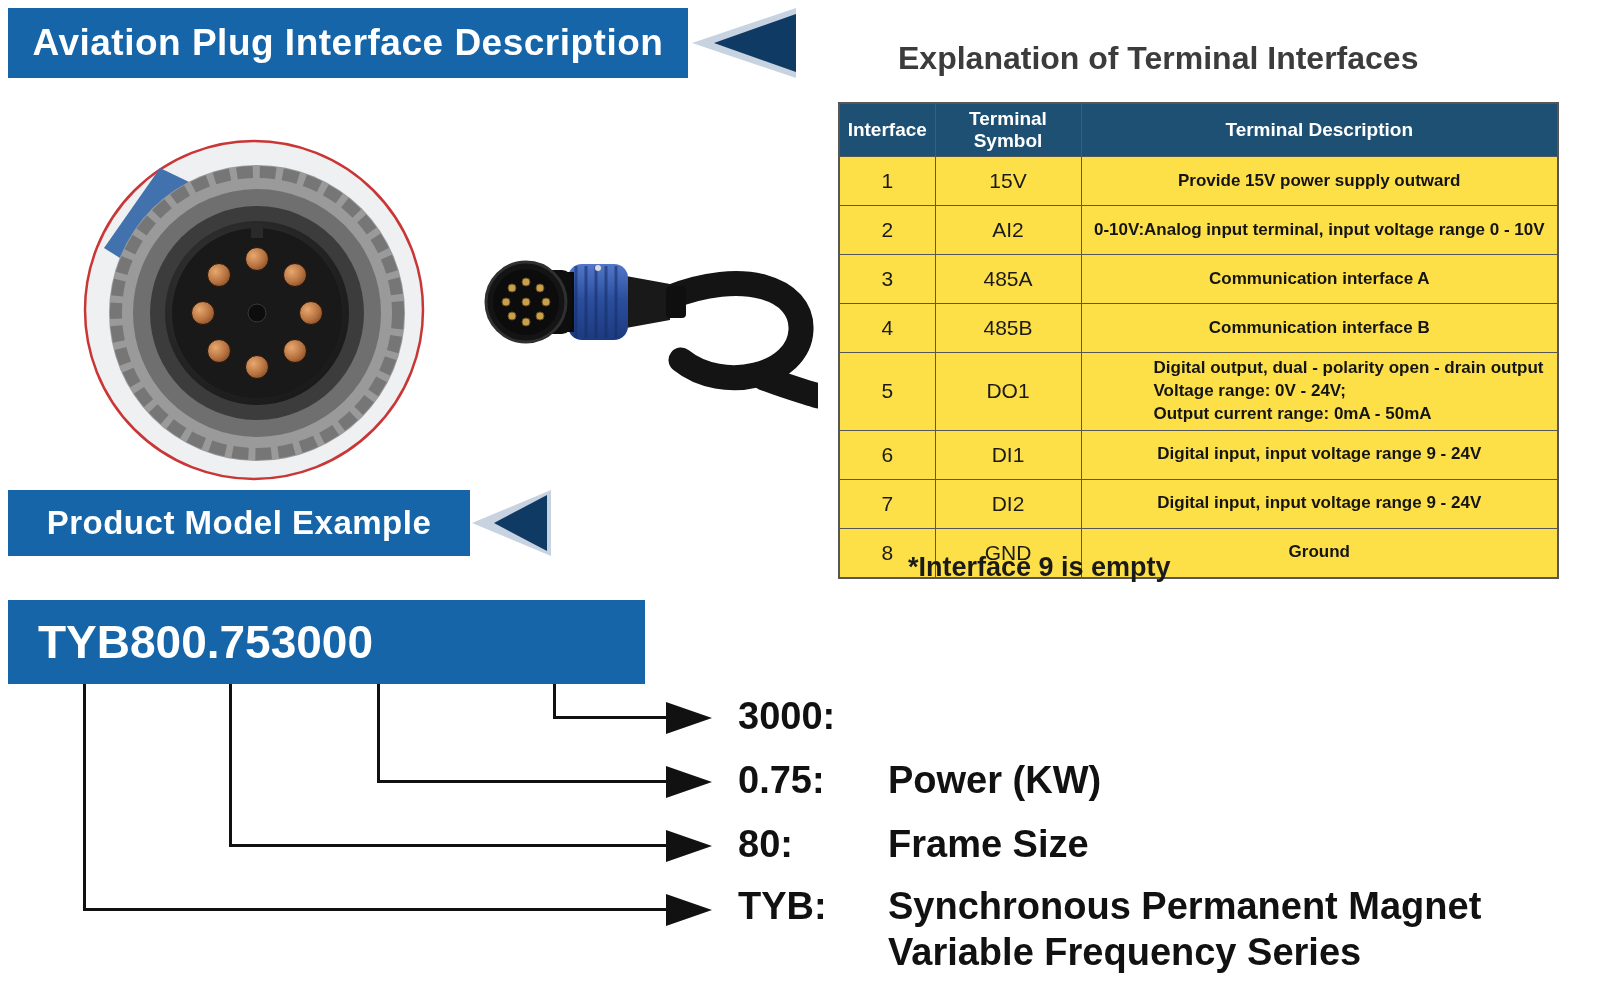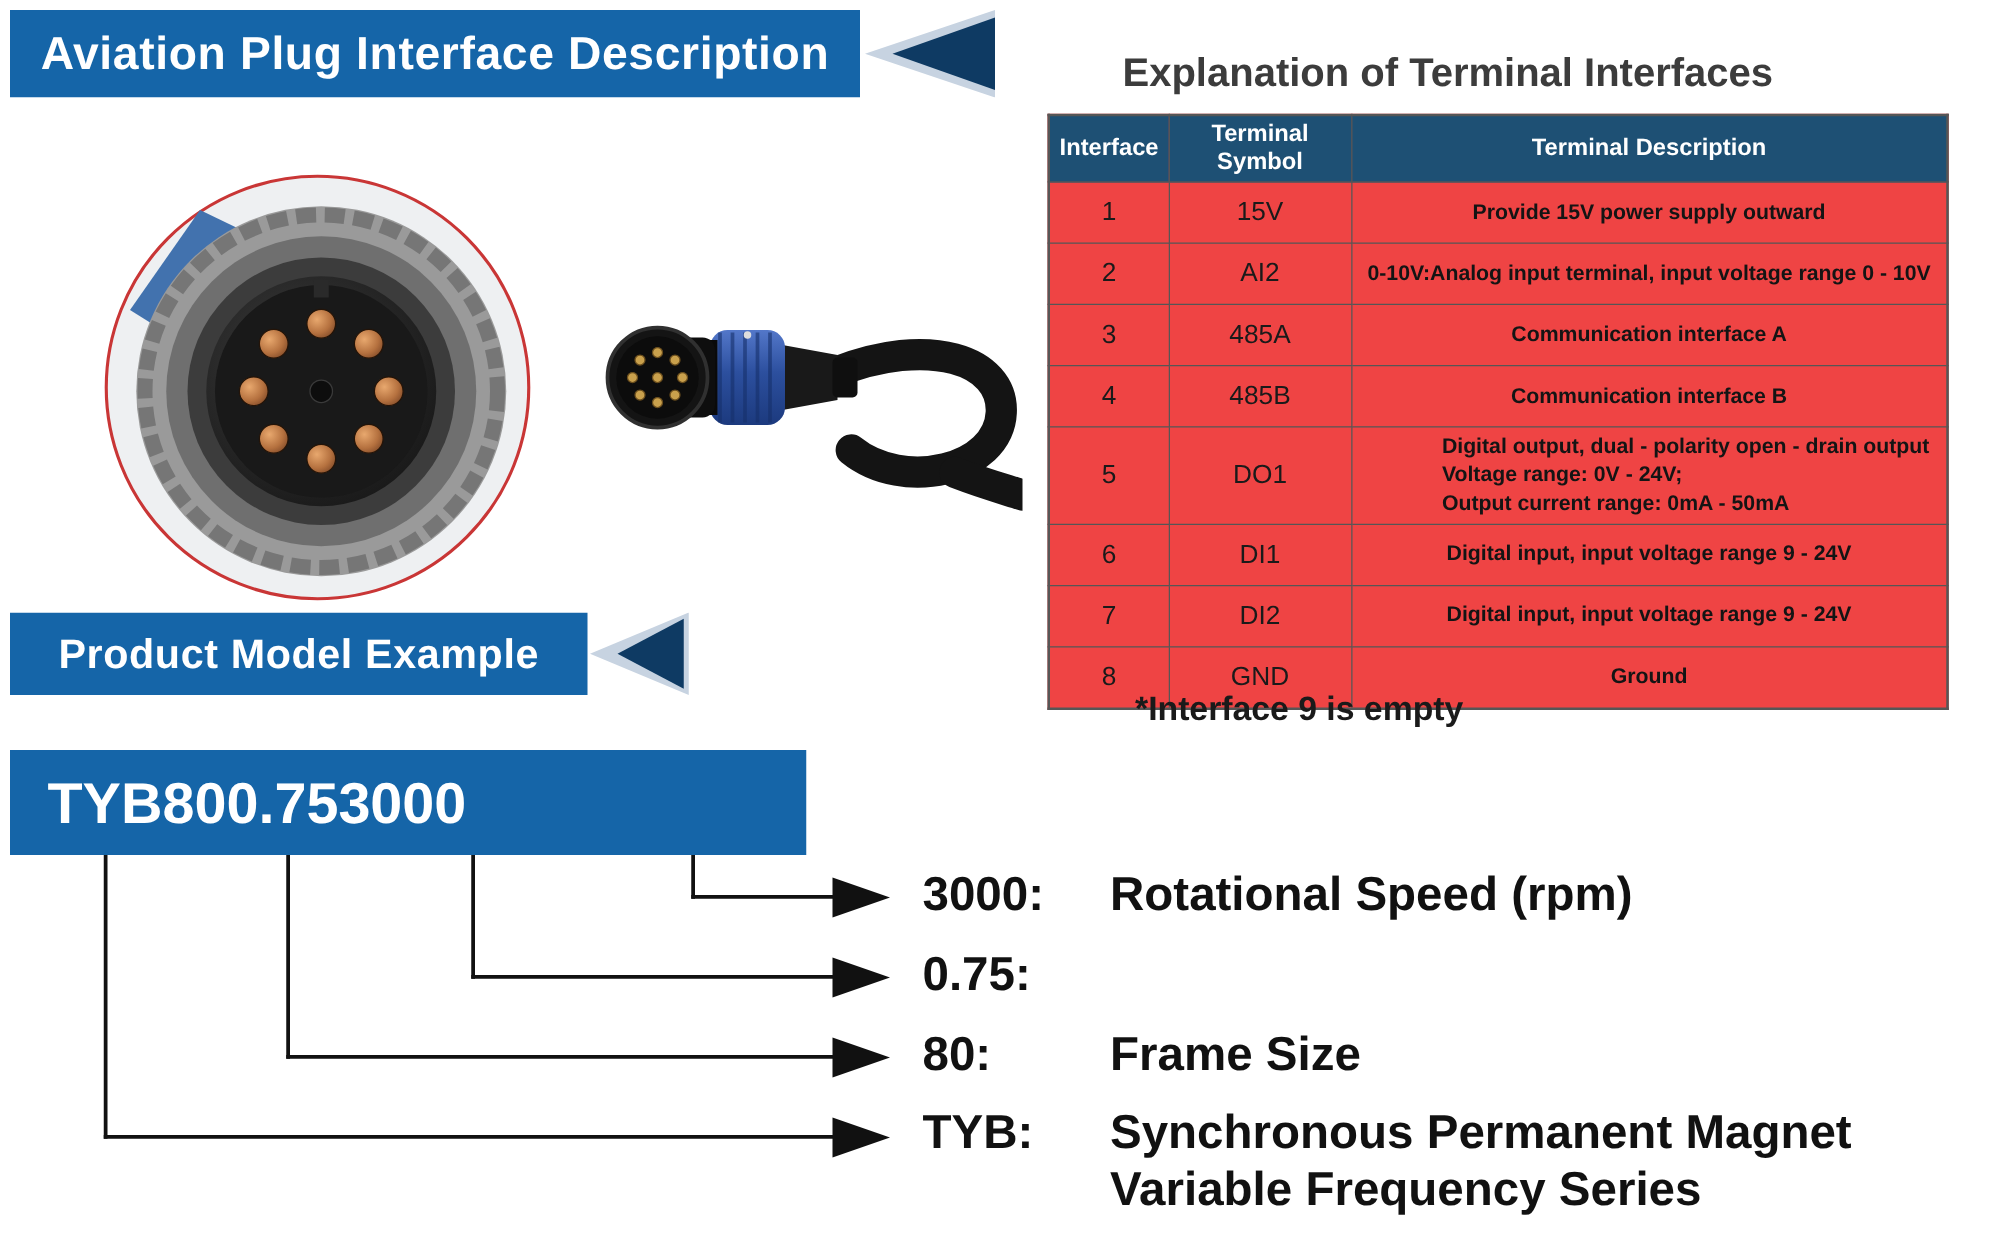--- a/index.html
+++ b/index.html
@@ -18,22 +18,22 @@
   }
   .fill-blue{fill:var(--banner-blue,#1565a8)}
   .fill-light{fill:var(--banner-light-triangle,#c7d3e1)}
   .fill-dark{fill:var(--banner-dark-triangle,#0e3a63)}
 
   
   .table-heading{
     position:absolute;left:898px;top:40px;font-size:32px;font-weight:600;color:#3c3c3c;
   }
   table.terminal{
-    position:absolute;left:838px;top:91px;width:719px;
-    border-collapse:collapse;table-layout:fixed;background:#ef4444;
+    position:absolute;left:838px;top:102px;width:719px;
+    border-collapse:collapse;table-layout:fixed;background:#fde047;
   }
   table.terminal th,table.terminal td{
     border:1px solid #565656;text-align:center;vertical-align:middle;padding:4px 6px;
   }
   table.terminal{border:2px solid #565656}
   table.terminal th{
     background:var(--table-header-bg,#1e5074);color:#fff;font-weight:bold;
     font-size:19px;height:40px;
   }
   td.c-if,td.c-sym{font-size:21px;height:40px;color:#1a1a1a}
@@ -242,24 +242,24 @@
 <div class="line" style="left:229px;top:684px;width:3px;height:163px"></div>
 <div class="line" style="left:229px;top:844px;width:439px;height:3px"></div>
 <div class="arrow" style="left:666px;top:830px"></div>
 
 <div class="line" style="left:83px;top:684px;width:3px;height:227px"></div>
 <div class="line" style="left:83px;top:908px;width:585px;height:3px"></div>
 <div class="arrow" style="left:666px;top:894px"></div>
 
 <div class="legend-row" style="top:694px">
   <span class="legend-code">3000:</span>
-  <span class="legend-meaning">Rotational Speed (rpm)</span>
 </div>
 <div class="legend-row" style="top:758px">
   <span class="legend-code">0.75:</span>
+  <span class="legend-meaning">Power (KW)</span>
 </div>
 <div class="legend-row" style="top:822px">
   <span class="legend-code">80:</span>
   <span class="legend-meaning">Frame Size</span>
 </div>
 <div class="legend-row" style="top:884px">
   <span class="legend-code">TYB:</span>
   <span class="legend-meaning">Synchronous Permanent Magnet Variable Frequency Series</span>
 </div>
 

